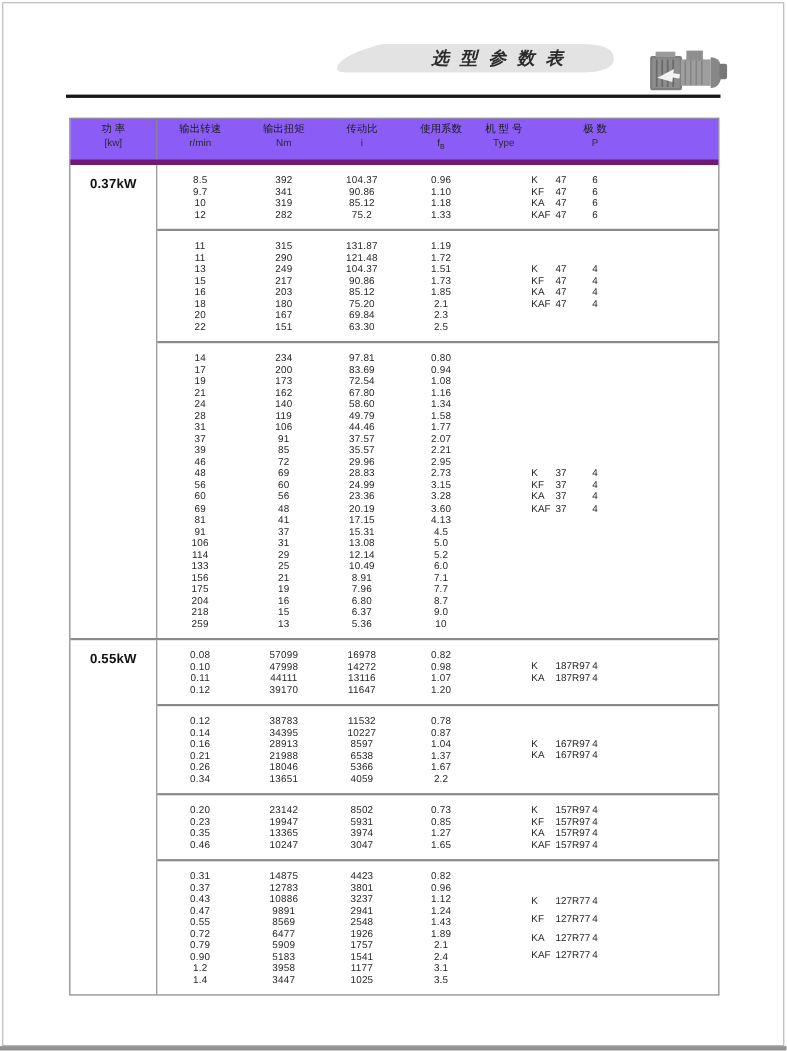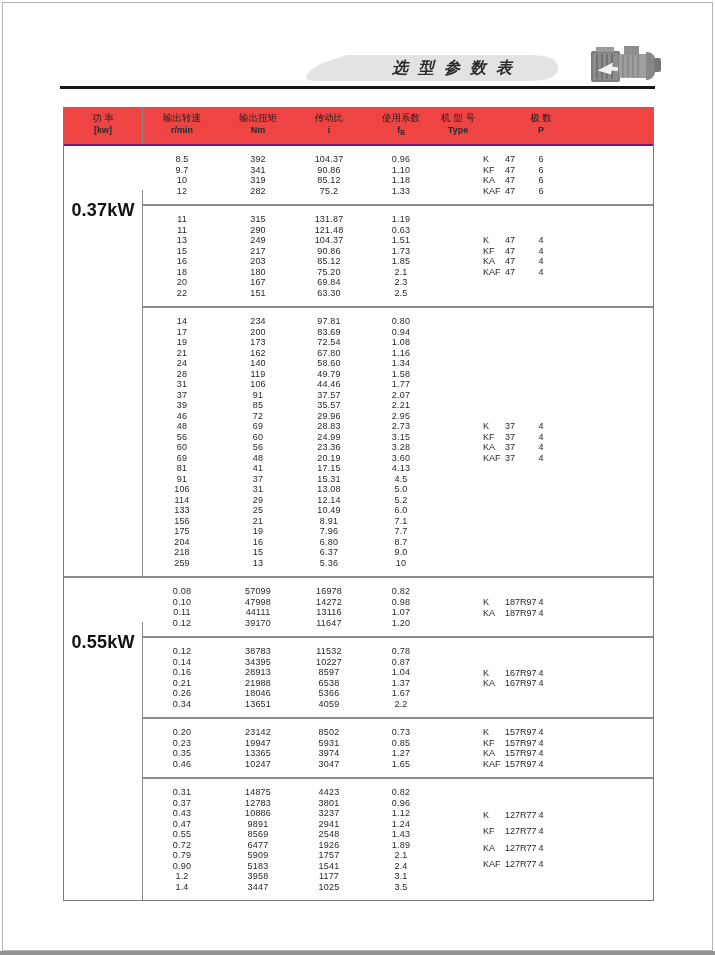--- a/index.html
+++ b/index.html
@@ -3,43 +3,43 @@
 <meta charset="utf-8">
 <style>
   html,body{margin:0;padding:0;background:#ffffff;}
   body{width:715px;height:955px;position:relative;overflow:hidden;
        font-family:"Liberation Sans",sans-serif;color:#222;}
   .page-border{position:absolute;left:2px;top:2px;right:2px;bottom:4px;
        border:1px solid #b5b5b5;pointer-events:none;}
   .bottom-strip{position:absolute;left:0;bottom:0;width:715px;height:4px;background:#939393;}
 
   
-  .title-band{position:absolute;left:300px;top:54px;width:262px;height:28px;}
+  .title-band{position:absolute;left:300px;top:39px;width:262px;height:28px;}
   .title-band svg{position:absolute;left:0;top:0;}
   .title-text{position:absolute;left:0;top:0;width:100%;height:100%;
        display:flex;align-items:center;justify-content:center;padding-left:52px;box-sizing:border-box;
        font-style:italic;font-weight:600;font-size:16px;letter-spacing:10px;color:#2b2b2b;white-space:nowrap;}
   .gearmotor{position:absolute;left:588px;top:42px;width:76px;height:46px;}
   .thick-rule{position:absolute;left:60px;top:86px;width:595px;height:2.5px;background:#161616;}
 
   
   .sel-table{position:absolute;left:63px;top:107px;width:591px;
        border:1.5px solid #7a7a7a;box-sizing:border-box;background:#fff;}
   .thead{display:grid;grid-template-columns:79px 78px 74px 68px 76px 82px 40px 1fr;
-       background:#ef4444;border-bottom:2px solid #701a75;}
+       background:#8b5cf6;border-bottom:5px solid #701a75;}
   .th{padding:4px 0 5px 0;text-align:center;font-size:9.5px;line-height:12px;color:#1d1d1d;}
-  .th .unit{font-size:9px;color:#2a2a2a;font-weight:700;}
+  .th .unit{font-size:9px;color:#2a2a2a;font-weight:400;}
   .th-power{border-right:1px solid #888;}
   .th-type{transform:translateX(-22px);}
   sub.fsub{font-size:6.5px;vertical-align:-2px;}
 
   .section{display:flex;}
   .section + .section{border-top:2px solid #8a8a8a;}
   .power-cell{width:79px;flex:0 0 79px;border-right:1px solid #888;box-sizing:border-box;
-       text-align:center;padding-top:10px;font-size:18px;font-weight:bold;color:#111;letter-spacing:0.2px;margin-top:44px;}
+       text-align:center;padding-top:10px;font-size:12px;font-weight:bold;color:#111;letter-spacing:0.2px;}
   .groups{flex:1;min-width:0;}
   .group{position:relative;padding:8px 0;}
   .group.sep{border-top:2px solid #8a8a8a;}
   .row{display:grid;grid-template-columns:78px 74px 68px 76px;
        font-size:9px;line-height:10.5px;text-align:center;color:#272727;letter-spacing:0.2px;}
   .types{position:absolute;left:296px;top:50%;transform:translateY(-50%);
        font-size:9px;line-height:10.5px;color:#272727;}
   .tline{display:grid;grid-template-columns:82px 40px;}
   .tcode{text-align:left;white-space:nowrap;padding-left:44px;}
   .tprefix{display:inline-block;width:22px;}
@@ -166,21 +166,21 @@
               <div class="row">
                 <div>11</div>
                 <div>315</div>
                 <div>131.87</div>
                 <div>1.19</div>
               </div>
               <div class="row">
                 <div>11</div>
                 <div>290</div>
                 <div>121.48</div>
-                <div>0.63</div>
+                <div>1.72</div>
               </div>
               <div class="row">
                 <div>13</div>
                 <div>249</div>
                 <div>104.37</div>
                 <div>1.51</div>
               </div>
               <div class="row">
                 <div>15</div>
                 <div>217</div>

